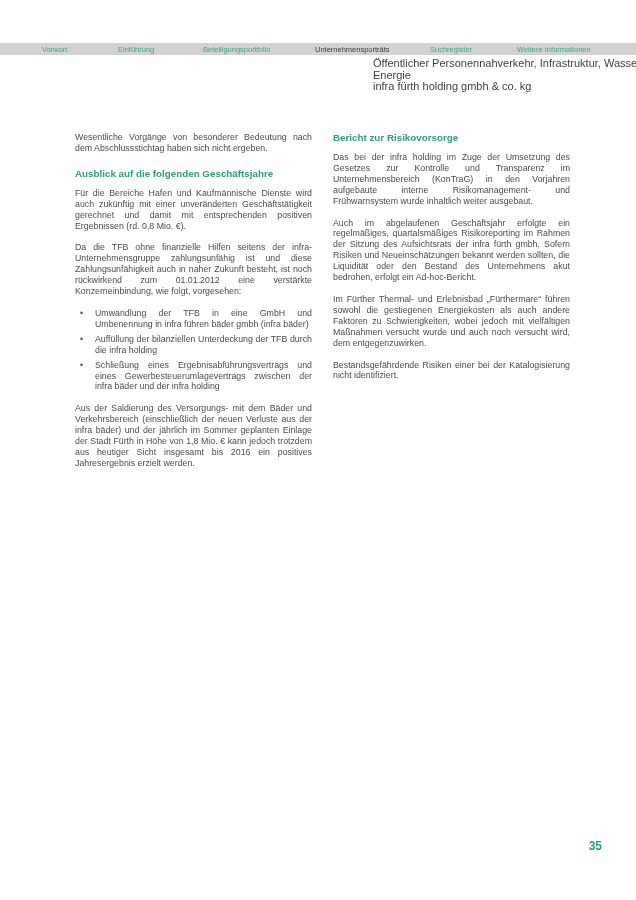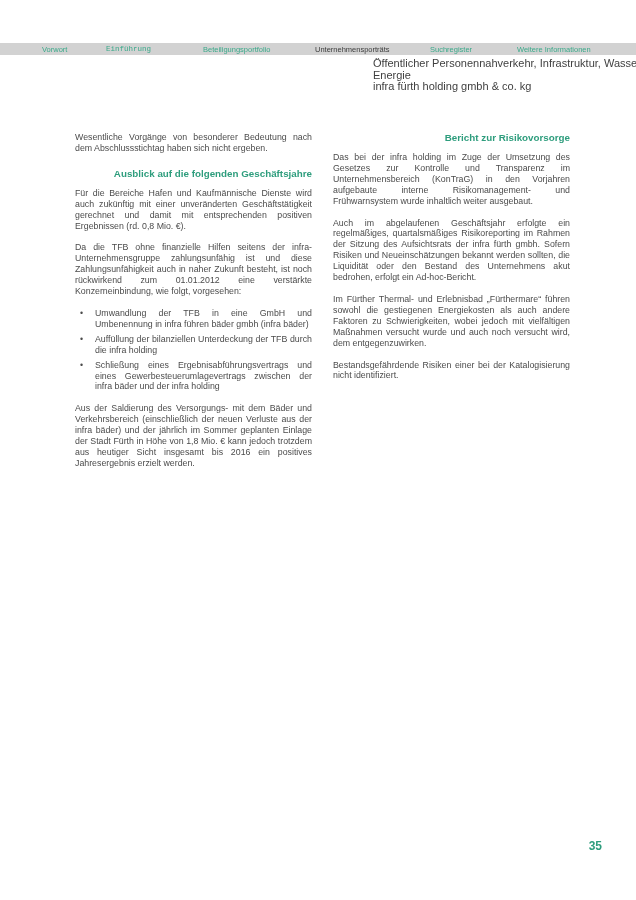--- a/index.html
+++ b/index.html
@@ -11,21 +11,21 @@
   .nav-bar {
     position:absolute; top:43px; left:0; width:636px; height:12px;
     background:#d2d2d2;
   }
   .nav-item {
     position:absolute; top:1.5px; font-size:7.5px; line-height:9px;
     color:#3aa98a; white-space:nowrap; cursor:pointer;
   }
   .nav-item.active { color:#3c3c3c; }
   .nav-item:nth-child(1){ left:42px; }
-  .nav-item:nth-child(2){ left:106px;font-family:Liberation Mono, monospace; }
+  .nav-item:nth-child(2){ left:118px; }
   .nav-item:nth-child(3){ left:203px; }
   .nav-item:nth-child(4){ left:315px; }
   .nav-item:nth-child(5){ left:430px; }
   .nav-item:nth-child(6){ left:517px; }
   
   .section-header {
     position:absolute; top:58px; left:333px; width:300px;
     font-size:11px; line-height:11.5px; color:#3f3f3f;margin-left:40px;
   }
   
@@ -33,21 +33,21 @@
     position:absolute; top:132px; left:75px; width:495px;
     display:flex; gap:21px;
   }
   .column {
     width:237px; font-size:8.8px; line-height:10.9px; color:#4b4b4b;
     text-align:justify;
   }
   .column p { margin:0 0 11px 0; }
   .column h2 {
     font-size:9.8px; line-height:11px; color:#2e9d7d;
-    font-weight:bold; margin:14px 0 9px 0; text-align:right;
+    font-weight:bold; margin:14px 0 9px 0; text-align:left;
   }
   .column h2:first-child { margin-top:0; }
   .column ul { list-style:none; margin:0 0 11px 0; padding:0; }
   .column li { position:relative; padding-left:20px; margin:0 0 4px 0; }
   .column li .bullet-dot {
     position:absolute; left:5px; top:0; color:#4b4b4b;
   }
   
   .page-number {
     position:absolute; top:839px; right:46px;

